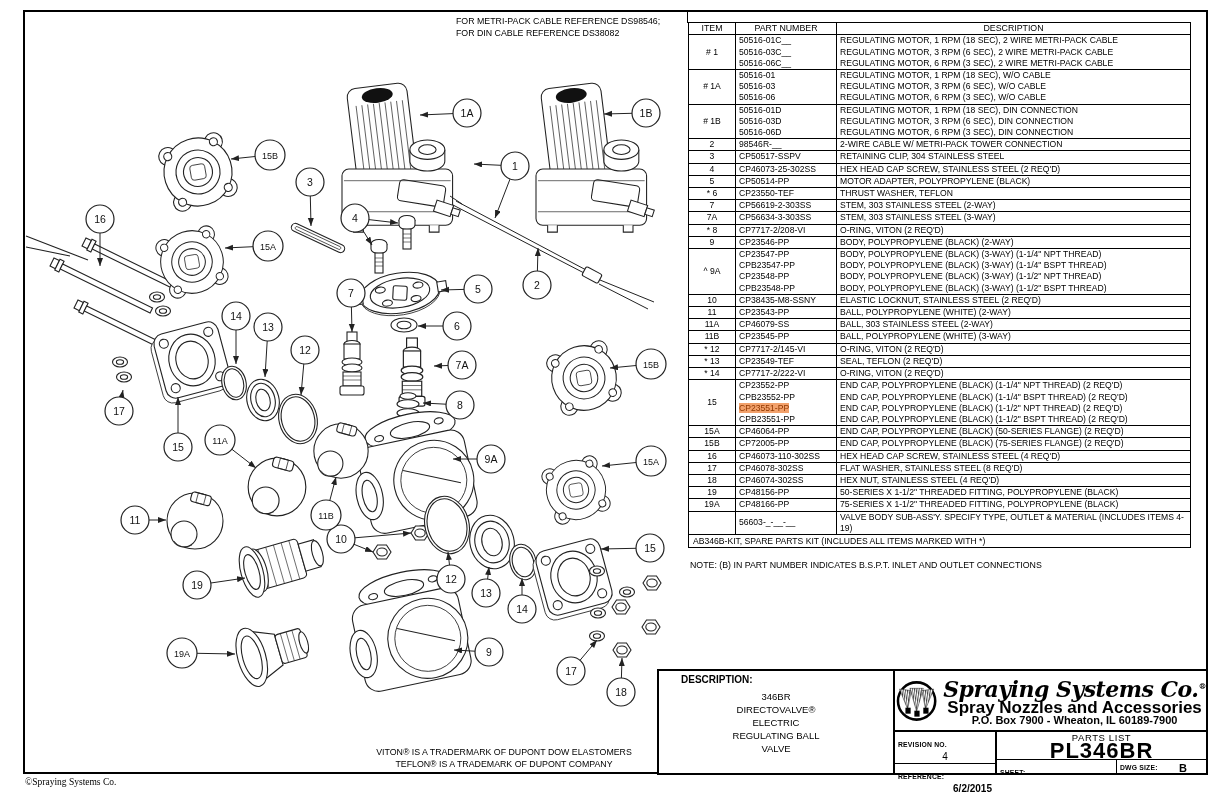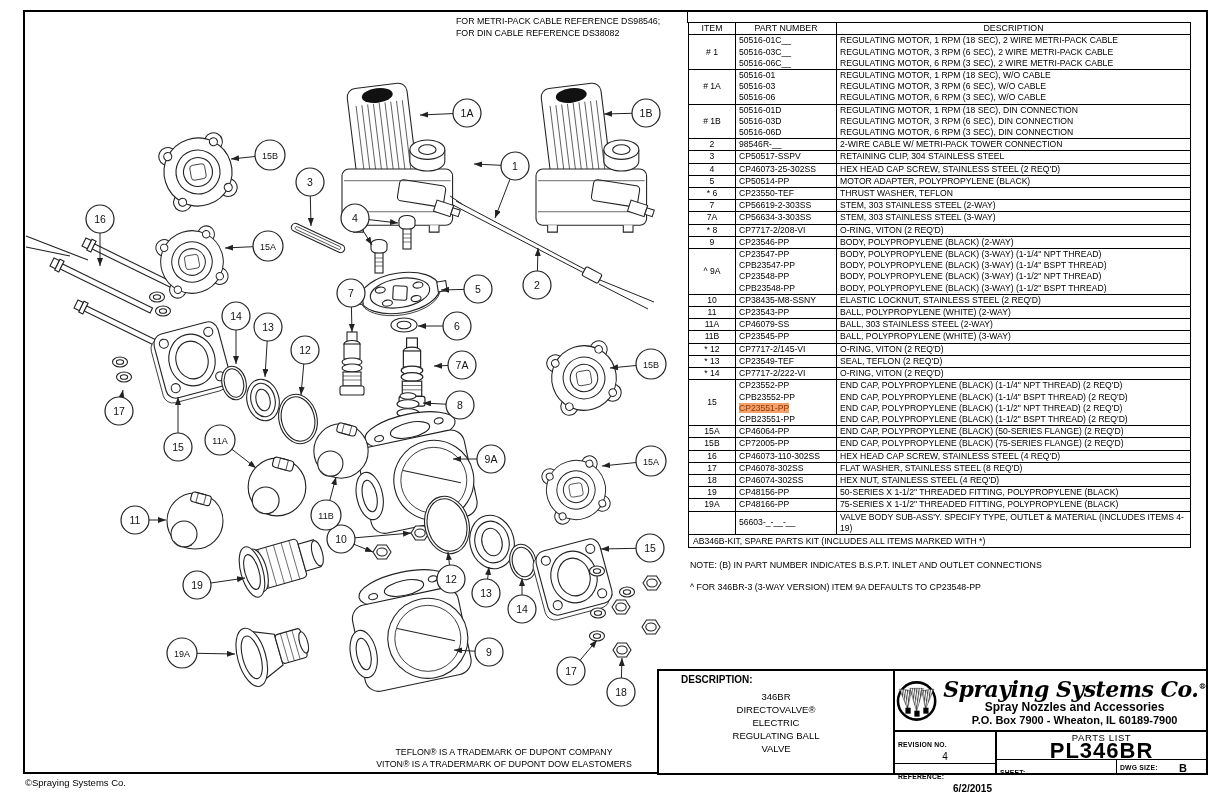--- a/index.html
+++ b/index.html
@@ -26,39 +26,39 @@
   .notes p{margin:0 0 10px 0;}
   .title-block{position:absolute;left:657px;top:669px;width:551px;height:106px;border:2px solid #000;box-sizing:border-box;display:flex;background:#fff;}
   .tb-desc{width:236px;border-right:2px solid #000;box-sizing:border-box;padding:3px 22px;}
   .tb-desc-label{font-size:10px;font-weight:bold;}
   .tb-desc-lines{text-align:center;font-size:9.5px;line-height:13px;margin-top:5px;}
   .tb-right{flex:1;display:flex;flex-direction:column;min-width:0;}
   .tb-logo-row{height:61px;border-bottom:2px solid #000;box-sizing:border-box;display:flex;align-items:center;justify-content:center;gap:5px;}
   .logo-text{text-align:center;}
   .company{font-family:"DejaVu Serif","Liberation Serif",serif;font-weight:bold;font-style:italic;font-size:22px;line-height:23px;white-space:nowrap;letter-spacing:-0.5px;}
   .reg{font-size:8px;vertical-align:super;font-style:normal;}
-  .tagline{font-size:12px;font-weight:bold;line-height:13px;}
+  .tagline{font-size:17px;font-weight:bold;line-height:13px;}
   .address{font-size:11px;font-weight:bold;line-height:12px;}
   .tb-bottom{flex:1;display:flex;min-height:0;}
   .tb-revref{width:102px;border-right:2px solid #000;box-sizing:border-box;display:flex;flex-direction:column;}
   .tb-rev{flex:1.15;border-bottom:1px solid #000;padding:1px 3px;}
   .tb-rev-val{text-align:center;font-size:10px;}
   .tb-ref{flex:1;padding:1px 3px;}
   .tb-ref-val{text-align:right;font-size:10px;font-weight:bold;}
   .tb-label{font-size:6.8px;font-weight:bold;letter-spacing:.2px;}
   .tb-doc{flex:1;display:flex;flex-direction:column;min-width:0;}
   .tb-doc-top{flex:1;border-bottom:1px solid #000;text-align:center;padding-top:1px;}
   .tb-pl-label{font-size:9.5px;letter-spacing:.6px;line-height:10px;}
   .tb-doc-num{font-size:22px;font-weight:bold;line-height:16px;letter-spacing:1px;}
   .tb-doc-bottom{height:15px;display:flex;}
   .tb-sheet{width:120px;border-right:1px solid #000;box-sizing:border-box;padding:1px 3px;}
   .tb-size{flex:1;padding:1px 3px;display:flex;align-items:center;justify-content:space-between;}
   .tb-size-val{font-size:11px;font-weight:bold;margin-right:16px;}
   .trademarks{position:absolute;left:336px;top:747px;width:336px;text-align:center;font-size:8.8px;line-height:11.5px;}
-  .copyright{position:absolute;left:25px;top:777px;font-size:9.5px;}
+  .copyright{position:absolute;left:25px;top:777px;font-size:9.5px;font-family:Liberation Serif, serif;}
 </style>
 </head>
 <body>
 
 <div class="sheet-border"></div>
 <div id="top-divider"></div>
 
 <div class="top-notes">
   <div>FOR METRI-PACK CABLE REFERENCE DS98546;</div>
   <div>FOR DIN CABLE REFERENCE DS38082</div>
@@ -628,21 +628,20 @@
           <td class="pn wrap"><span>56603-_-__-__</span></td>
           <td class="desc wrap">VALVE BODY SUB-ASS'Y. SPECIFY TYPE, OUTLET &amp; MATERIAL (INCLUDES ITEMS 4-19)</td>
         </tr>
       </tbody>
   </table>
   <div class="kit-row">AB346B-KIT, SPARE PARTS KIT (INCLUDES ALL ITEMS MARKED WITH *)</div>
 </div>
 
 <div class="notes">
   <p>NOTE: (B) IN PART NUMBER INDICATES B.S.P.T. INLET AND OUTLET CONNECTIONS</p>
-  <p>^ FOR 346BR-3 (3-WAY VERSION) ITEM 9A DEFAULTS TO CP23548-PP</p>
 </div>
 
 <div class="title-block">
   <div class="tb-desc">
     <div class="tb-desc-label">DESCRIPTION:</div>
     <div class="tb-desc-lines">
       <div>346BR</div>
       <div>DIRECTOVALVE®</div>
       <div>ELECTRIC</div>
       <div>REGULATING BALL</div>
@@ -696,17 +695,17 @@
             <span class="tb-label">DWG SIZE:</span>
             <span class="tb-size-val">B</span>
           </div>
         </div>
       </div>
     </div>
   </div>
 </div>
 
 <div class="trademarks">
+  <div>VITON®  IS A TRADERMARK OF DUPONT DOW ELASTOMERS</div>
   <div>TEFLON®  IS A TRADEMARK OF DUPONT COMPANY</div>
-  <div>VITON®  IS A TRADERMARK OF DUPONT DOW ELASTOMERS</div>
 </div>
 
 <div class="copyright">©Spraying Systems Co.</div>
 
 </body></html>

